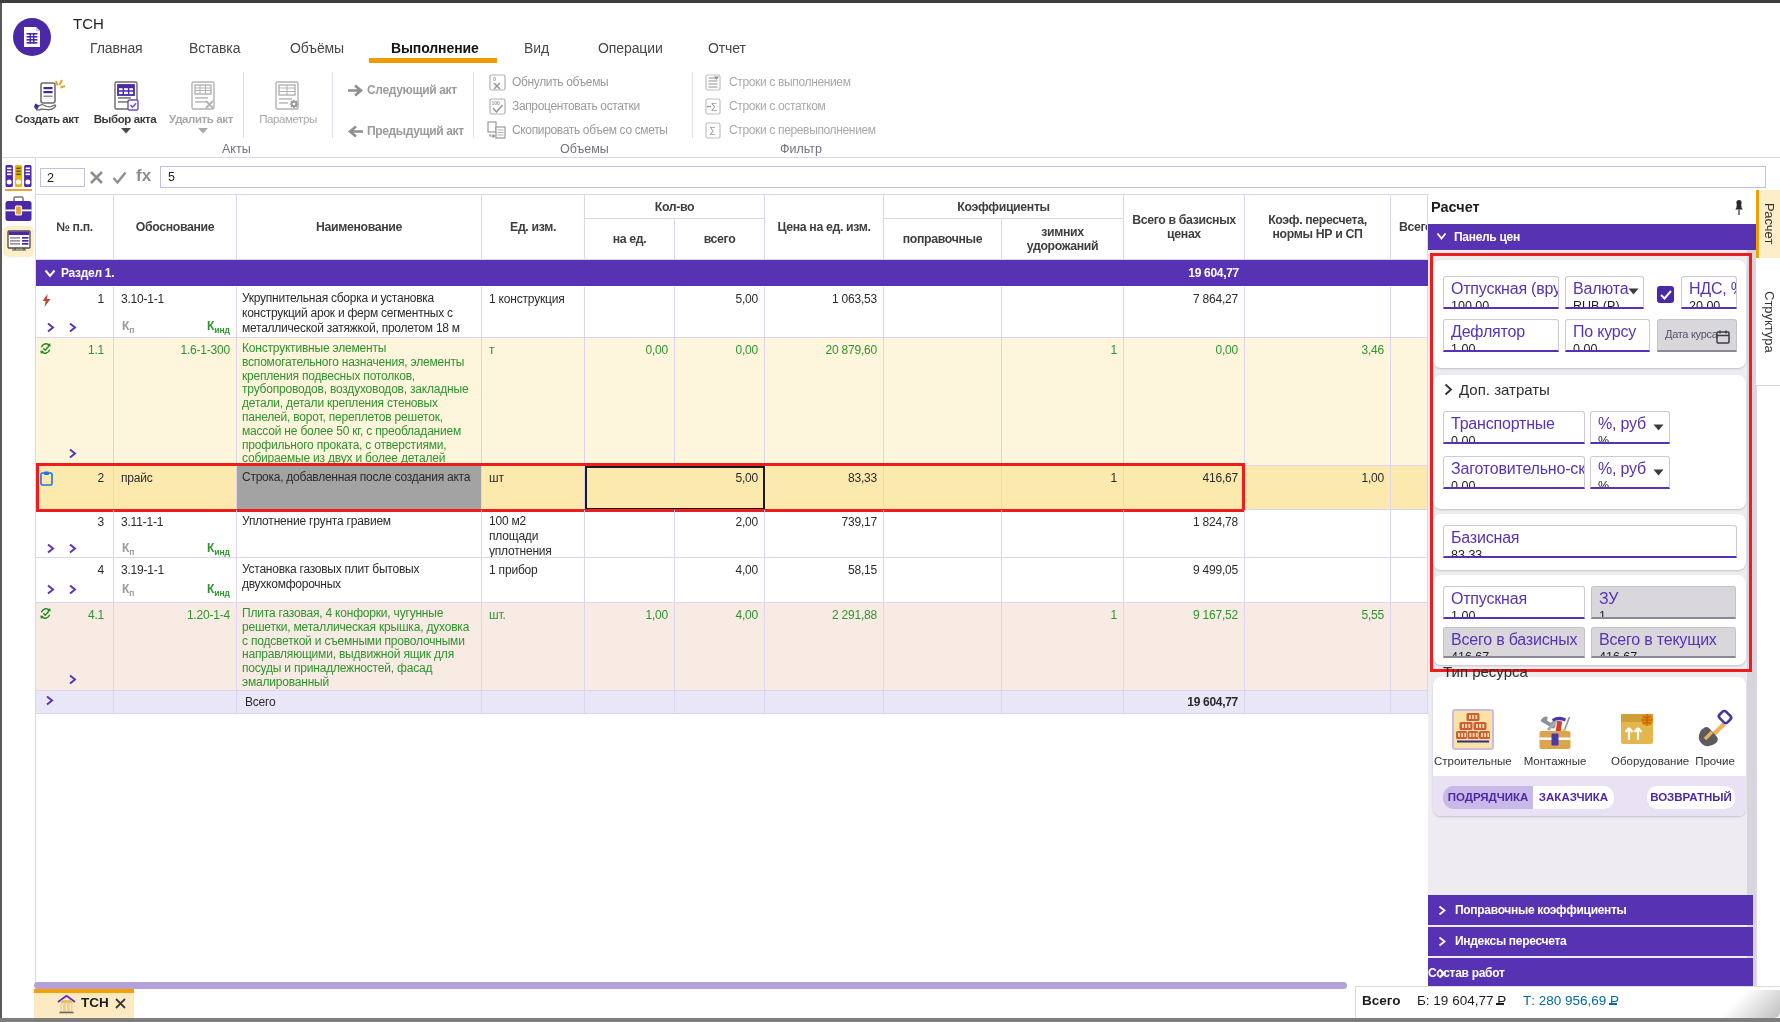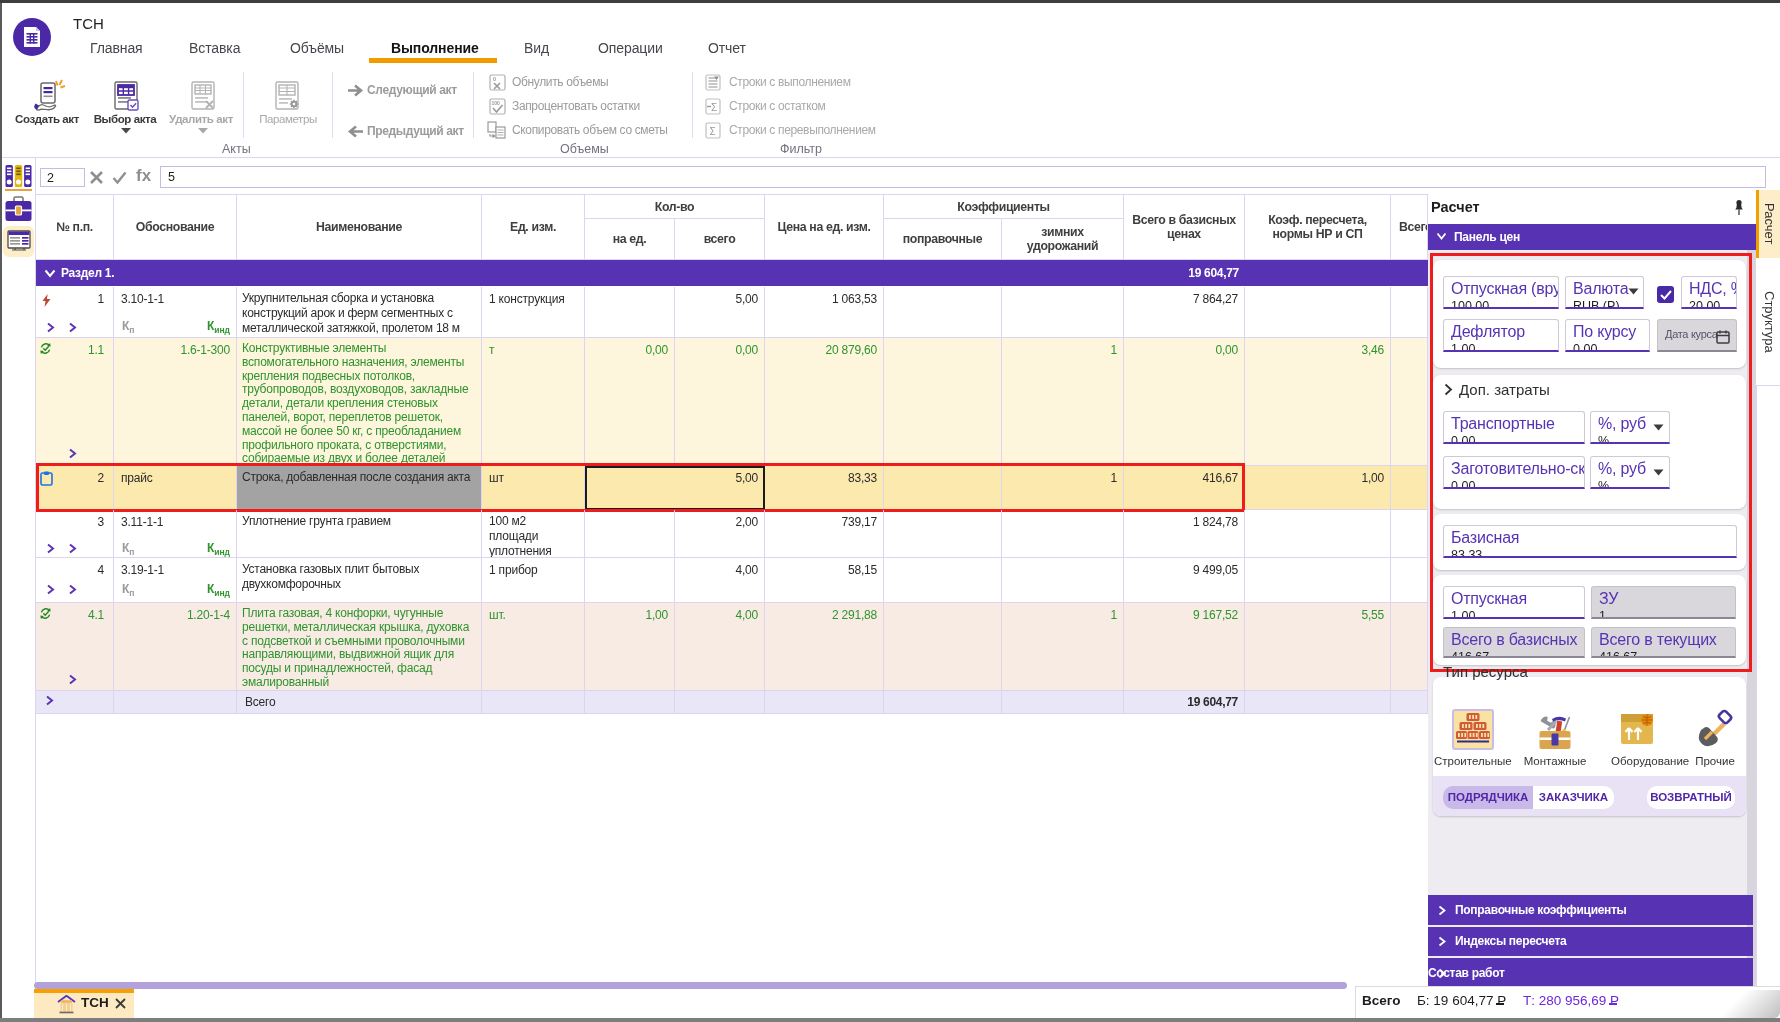--- a/index.html
+++ b/index.html
@@ -613,18 +613,18 @@
   <path d="M3.5 17.5 h14" stroke="#6a6a6a" stroke-width="1.6"></path>
 </svg>
 <div class="abs" style="left:81px;top:995px;font-size:13.5px;font-weight:bold;color:#1c1c1c;">ТСН</div>
 <svg class="abs" style="left:114px;top:997px;" width="13" height="13" viewBox="0 0 13 13">
       <path d="M2 2 L11 11 M11 2 L2 11" stroke="#3a3a3a" stroke-width="1.8"></path>
     </svg>
 
 <div class="abs" style="left:1355px;top:986px;width:425px;height:32px;background:#fff;border-left:1px solid #dcdcdc;border-top:1px solid #dcdcdc;box-sizing:border-box;"></div>
 <div class="abs" style="left:1362px;top:993px;font-size:13.5px;font-weight:bold;color:#1c1c1c;">Всего</div>
 <div class="abs" style="left:1417px;top:993px;font-size:13.5px;color:#1c1c1c;">Б: 19 604,77 <span class="rub">Р</span></div>
-<div class="abs" style="left:1523px;top:993px;font-size:13.5px;color:#6d28d9;">Т: 280 956,69 <span class="rub">Р</span></div>
+<div class="abs" style="left:1523px;top:993px;font-size:13.5px;color:#0369a1;">Т: 280 956,69 <span class="rub">Р</span></div>
 
 <div class="abs" style="left:1720px;top:990px;width:60px;height:28px;background:linear-gradient(135deg,#ffffff 30%,#bfbfbf 100%);border-radius:0 0 6px 0;"></div>
 
 <div class="abs" style="left:0;top:1018px;width:1780px;height:4px;background:#7d7d7d;"></div>
 </div>
 
 </body></html>

